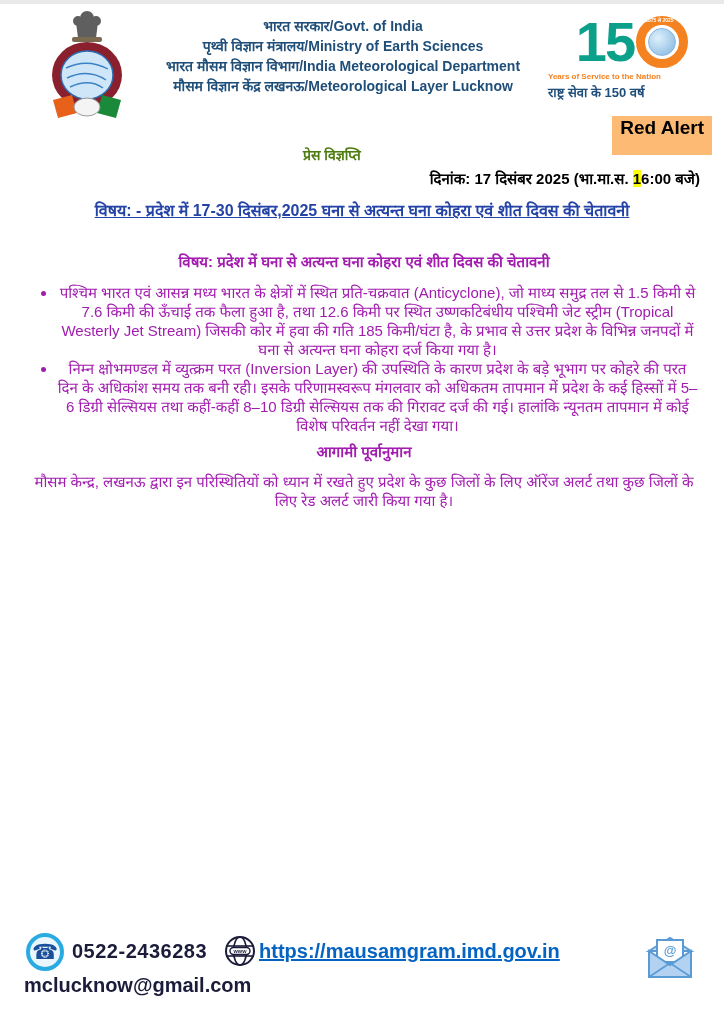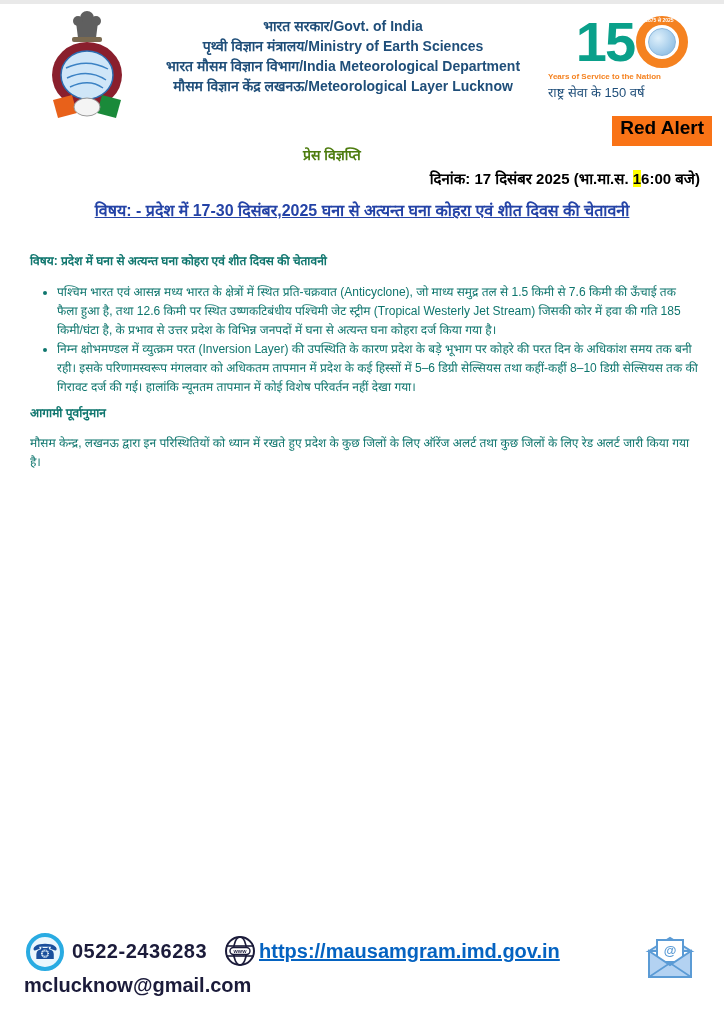--- a/index.html
+++ b/index.html
@@ -26,46 +26,46 @@
   .l150-0 .arc {
     position:absolute; top:-8px; left:0; right:0; font-size:5px; color:#fff;
     font-weight:bold; white-space:nowrap;
   }
   .l150-globe {
     position:absolute; left:3px; top:3px; width:28px; height:28px; border-radius:50%;
     background:radial-gradient(circle at 35% 35%, #dff0fb 0%, #a9cfec 55%, #7fb3de 100%);
     border:1px solid #8ab6dd;
   }
   .l150-en { color:#F58220; font-size:8px; font-weight:bold; margin-top:-2px; }
-  .l150-hi { color:#1F4E79; font-size:13px; font-weight:normal; margin-top:2px; }
+  .l150-hi { color:#1F4E79; font-size:13px; font-weight:bold; margin-top:2px; }
 
   
   .red-alert {
-    position:absolute; right:12px; top:112px; background:#f97316; color:#000;
-    font-weight:bold; font-size:19px; padding:1px 8px 7px 8px;
+    position:absolute; right:12px; top:112px; background:#fdba74; color:#000;
+    font-weight:bold; font-size:19px; padding:1px 8px 16px 8px;
   }
 
   
   .pr-title {
     position:absolute; left:303px; top:141px; font-size:14px; font-weight:bold;
     color:#4d7c0f; 
   }
   .date-line {
     position:absolute; right:24px; top:164px; font-size:15px; font-weight:bold; color:#000;
   }
   .date-line .hl { background:#FFFF00; }
   .subject-line {
     position:absolute; left:0; right:0; top:195px; text-align:center;
     font-size:16px; font-weight:bold; color:#2443A6; text-decoration:underline;
   }
 
   
   .body-flow {
     position:absolute; left:30px; right:26px; top:248px;
-    font-size:12px; line-height:19px; color:#0f766e;
+    font-size:15px; line-height:19px; color:#a21caf;text-align:center;
   }
   .subj-black { font-weight:bold; margin-bottom:12px; }
   .body-flow ul { margin:0; padding-left:27px; }
   .body-flow li { margin:0; }
   .forecast-h { font-weight:bold; margin-top:7px; }
   .closing { margin-top:11px; }
 
   
   .footer-row {
     position:absolute; left:26px; top:928px; display:flex; align-items:center;

